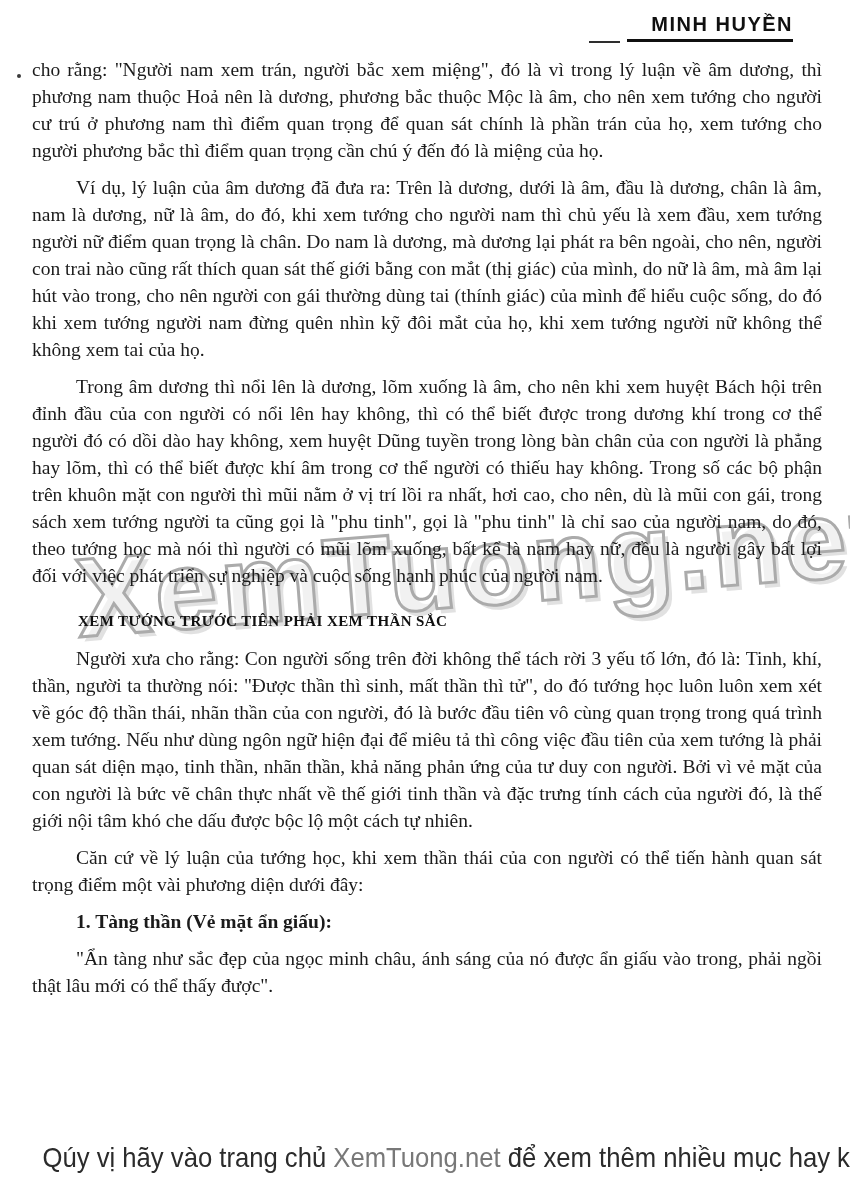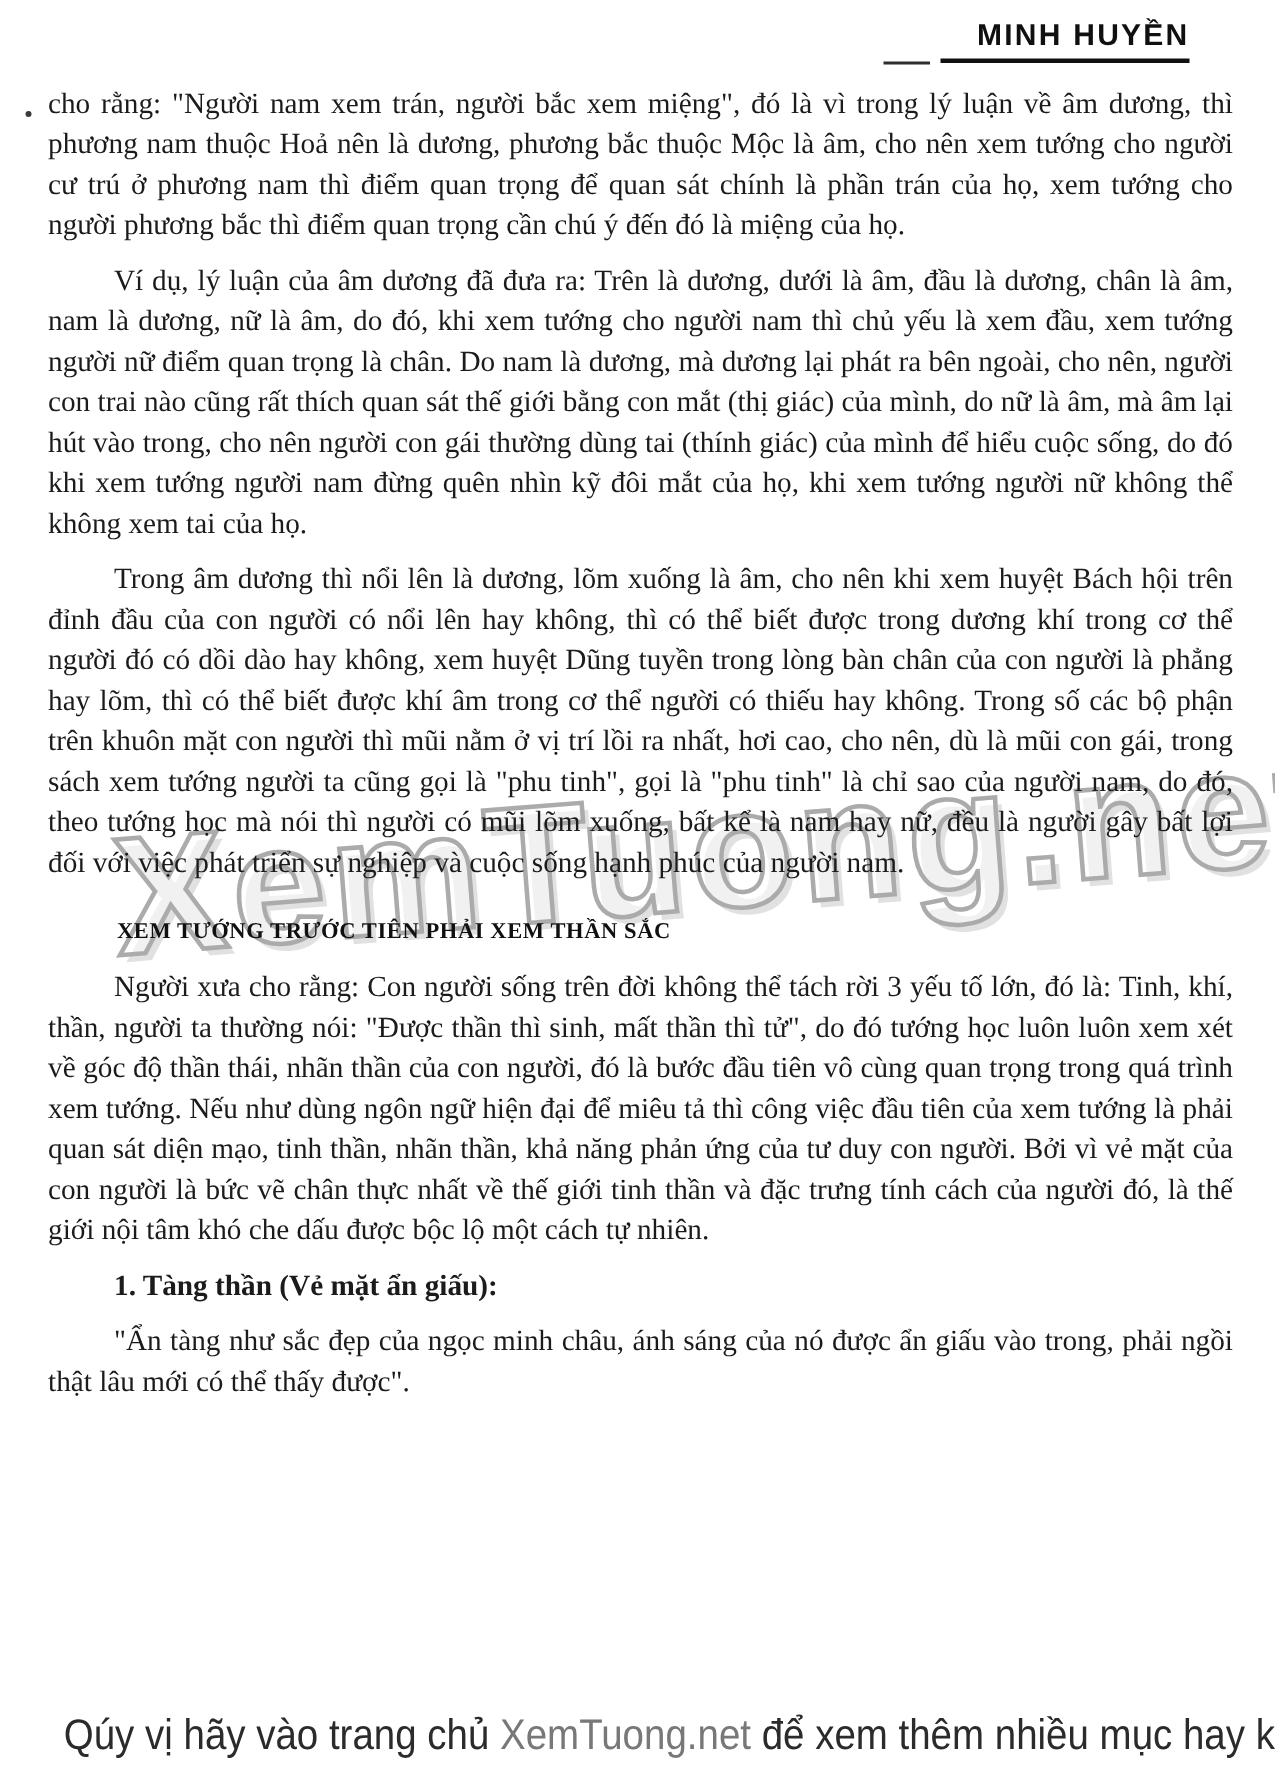--- a/index.html
+++ b/index.html
@@ -91,20 +91,21 @@
     </header>
 
     <span class="margin-dot"></span>
 
     <main>
       <p class="continued">cho rằng: "Người nam xem trán, người bắc xem miệng", đó là vì trong lý luận về âm dương, thì phương nam thuộc Hoả nên là dương, phương bắc thuộc Mộc là âm, cho nên xem tướng cho người cư trú ở phương nam thì điểm quan trọng để quan sát chính là phần trán của họ, xem tướng cho người phương bắc thì điểm quan trọng cần chú ý đến đó là miệng của họ.</p>
       <p>Ví dụ, lý luận của âm dương đã đưa ra: Trên là dương, dưới là âm, đầu là dương, chân là âm, nam là dương, nữ là âm, do đó, khi xem tướng cho người nam thì chủ yếu là xem đầu, xem tướng người nữ điểm quan trọng là chân. Do nam là dương, mà dương lại phát ra bên ngoài, cho nên, người con trai nào cũng rất thích quan sát thế giới bằng con mắt (thị giác) của mình, do nữ là âm, mà âm lại hút vào trong, cho nên người con gái thường dùng tai (thính giác) của mình để hiểu cuộc sống, do đó khi xem tướng người nam đừng quên nhìn kỹ đôi mắt của họ, khi xem tướng người nữ không thể không xem tai của họ.</p>
       <p>Trong âm dương thì nổi lên là dương, lõm xuống là âm, cho nên khi xem huyệt Bách hội trên đỉnh đầu của con người có nổi lên hay không, thì có thể biết được trong dương khí trong cơ thể người đó có dồi dào hay không, xem huyệt Dũng tuyền trong lòng bàn chân của con người là phẳng hay lõm, thì có thể biết được khí âm trong cơ thể người có thiếu hay không. Trong số các bộ phận trên khuôn mặt con người thì mũi nằm ở vị trí lồi ra nhất, hơi cao, cho nên, dù là mũi con gái, trong sách xem tướng người ta cũng gọi là "phu tinh", gọi là "phu tinh" là chỉ sao của người nam, do đó, theo tướng học mà nói thì người có mũi lõm xuống, bất kể là nam hay nữ, đều là người gây bất lợi đối với việc phát triển sự nghiệp và cuộc sống hạnh phúc của người nam.</p>
       <h2>XEM TƯỚNG TRƯỚC TIÊN PHẢI XEM THẦN SẮC</h2>
       <p>Người xưa cho rằng: Con người sống trên đời không thể tách rời 3 yếu tố lớn, đó là: Tinh, khí, thần, người ta thường nói: "Được thần thì sinh, mất thần thì tử", do đó tướng học luôn luôn xem xét về góc độ thần thái, nhãn thần của con người, đó là bước đầu tiên vô cùng quan trọng trong quá trình xem tướng. Nếu như dùng ngôn ngữ hiện đại để miêu tả thì công việc đầu tiên của xem tướng là phải quan sát diện mạo, tinh thần, nhãn thần, khả năng phản ứng của tư duy con người. Bởi vì vẻ mặt của con người là bức vẽ chân thực nhất về thế giới tinh thần và đặc trưng tính cách của người đó, là thế giới nội tâm khó che dấu được bộc lộ một cách tự nhiên.</p>
+      <p>Căn cứ về lý luận của tướng học, khi xem thần thái của con người có thể tiến hành quan sát trọng điểm một vài phương diện dưới đây:</p>
       <p class="item-line">1. Tàng thần (Vẻ mặt ẩn giấu):</p>
       <p>"Ẩn tàng như sắc đẹp của ngọc minh châu, ánh sáng của nó được ẩn giấu vào trong, phải ngồi thật lâu mới có thể thấy được".</p>
     </main>
 
     <div class="footer-line"><span>Qúy vị hãy vào trang chủ </span><span class="footer-site">XemTuong.net</span><span> để xem thêm nhiều mục hay khác</span></div>
 
     <div class="page-number">15</div>
 
   </div>
 </div>

